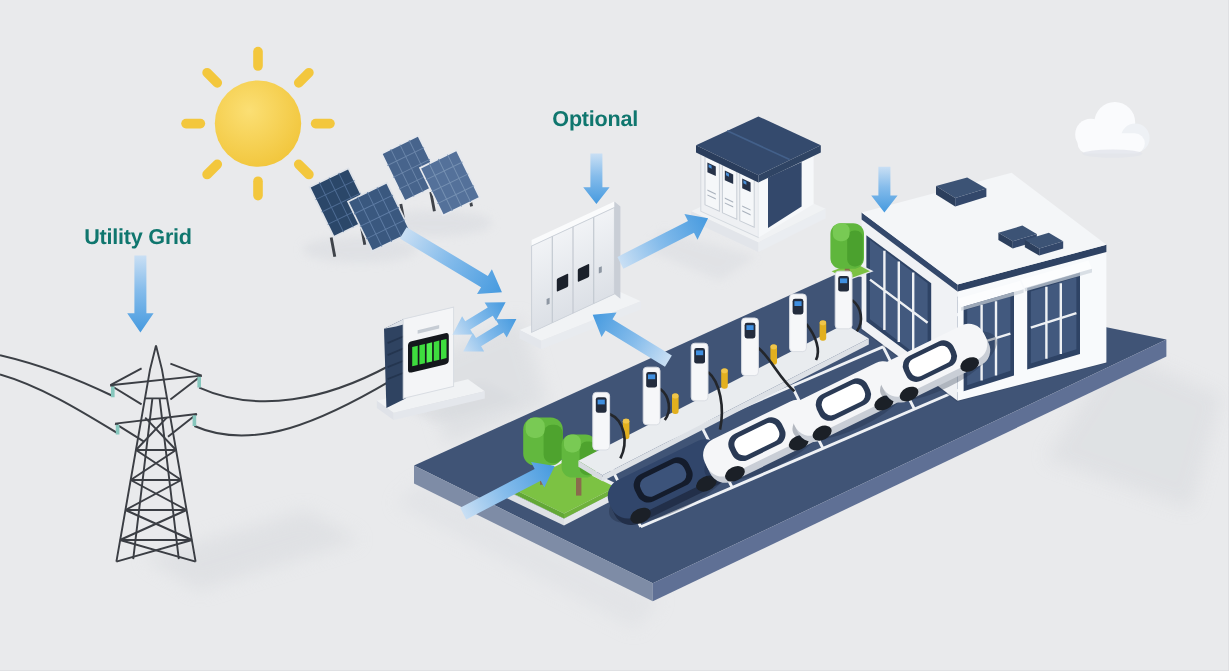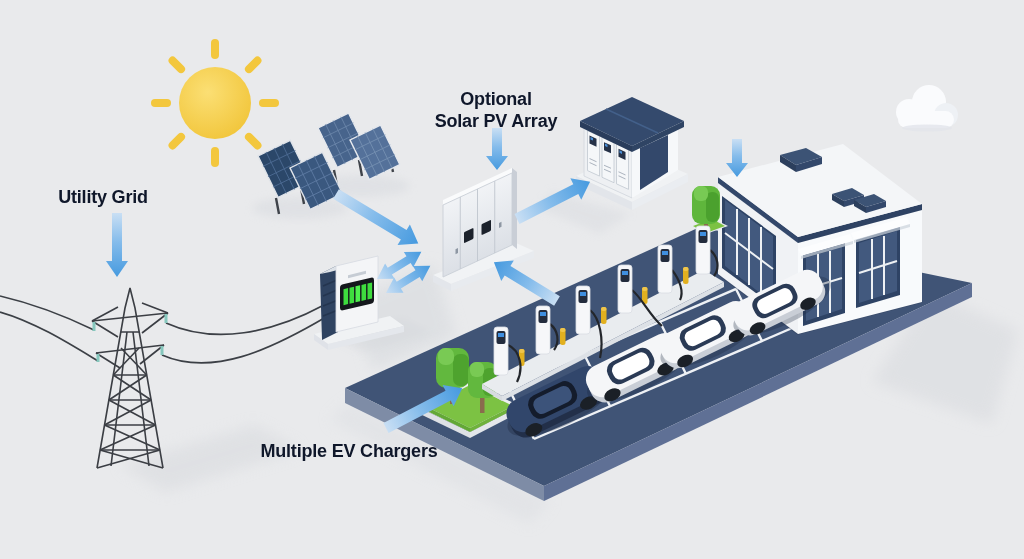--- a/index.html
+++ b/index.html
@@ -5,21 +5,21 @@
   html,body{margin:0;padding:0;background:#cfd1d5;}
   .stage{
     position:relative;width:1024px;height:559px;margin:0 auto;
     background:#e9eaec;overflow:hidden;
     font-family:"Liberation Sans",sans-serif;
   }
   .stage svg{position:absolute;left:0;top:0;}
   .label{
     position:absolute;transform:translateX(-50%);
     text-align:center;font-weight:bold;font-size:18px;line-height:22px;
-    color:#0f172a;white-space:nowrap;letter-spacing:-0.2px;
+    color:#0f766e;white-space:nowrap;letter-spacing:-0.2px;
   }
   .label span{display:block;}
 </style>
 </head>
 <body>
 
 <div class="stage">
 <svg width="1024" height="559" viewBox="0 0 1024 559">
   <defs>
     <linearGradient id="ag" x1="0" y1="0" x2="1" y2="0">
@@ -388,23 +388,19 @@
     </g>
     <g transform="translate(557,301) rotate(-148.5)">
       <polygon points="0,-5.5 58,-5.5 58,-12 74,0 58,12 58,5.5 0,5.5" fill="url(#ag)"></polygon>
     </g>
     <g transform="translate(386,428) rotate(-27.5)">
       <polygon points="0,-5.5 70,-5.5 70,-12 86,0 70,12 70,5.5 0,5.5" fill="url(#ag)"></polygon>
     </g>
   </g>
 </svg>
 
-<div class="label" style="left:103px;top:186px;">
+<div class="label" style="left:115px;top:186px;">
   <span>Utility Grid</span>
 </div>
 <div class="label" style="left:496px;top:88px;">
   <span>Optional</span>
-  <span>Solar PV Array</span>
-</div>
-<div class="label" style="left:349px;top:440px;">
-  <span>Multiple EV Chargers</span>
 </div>
 </div>
 
 </body></html>

